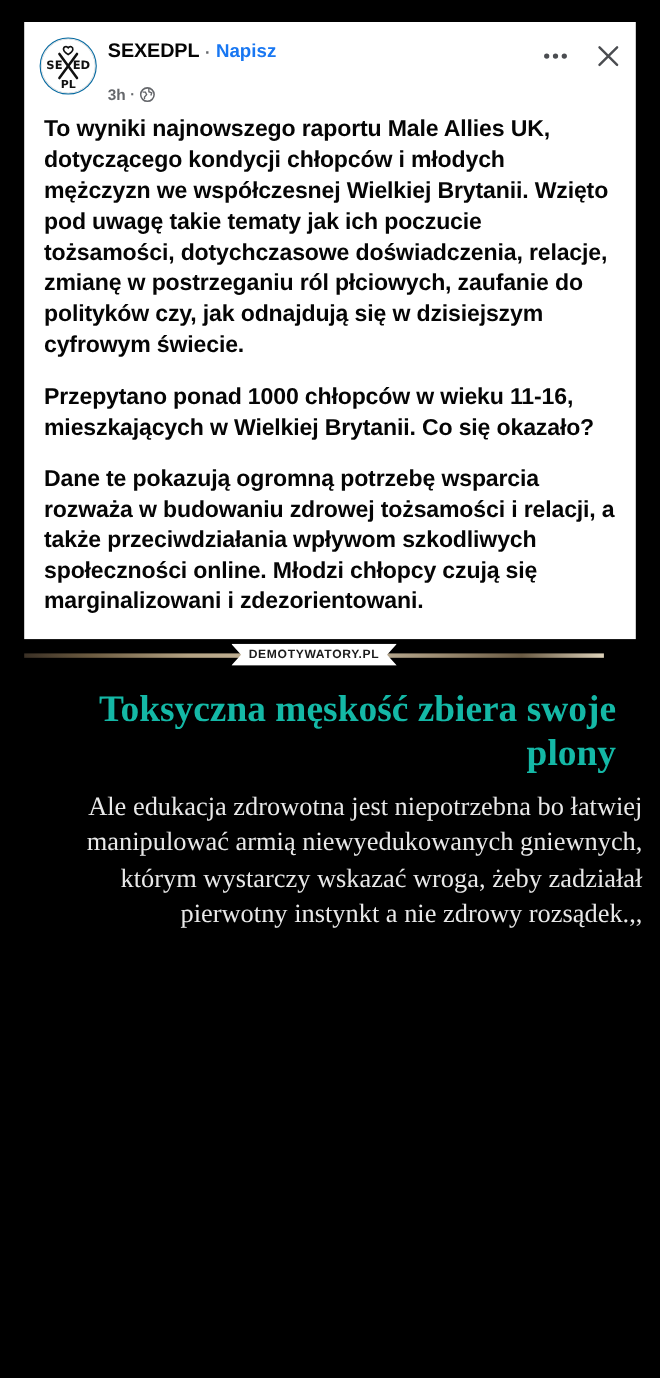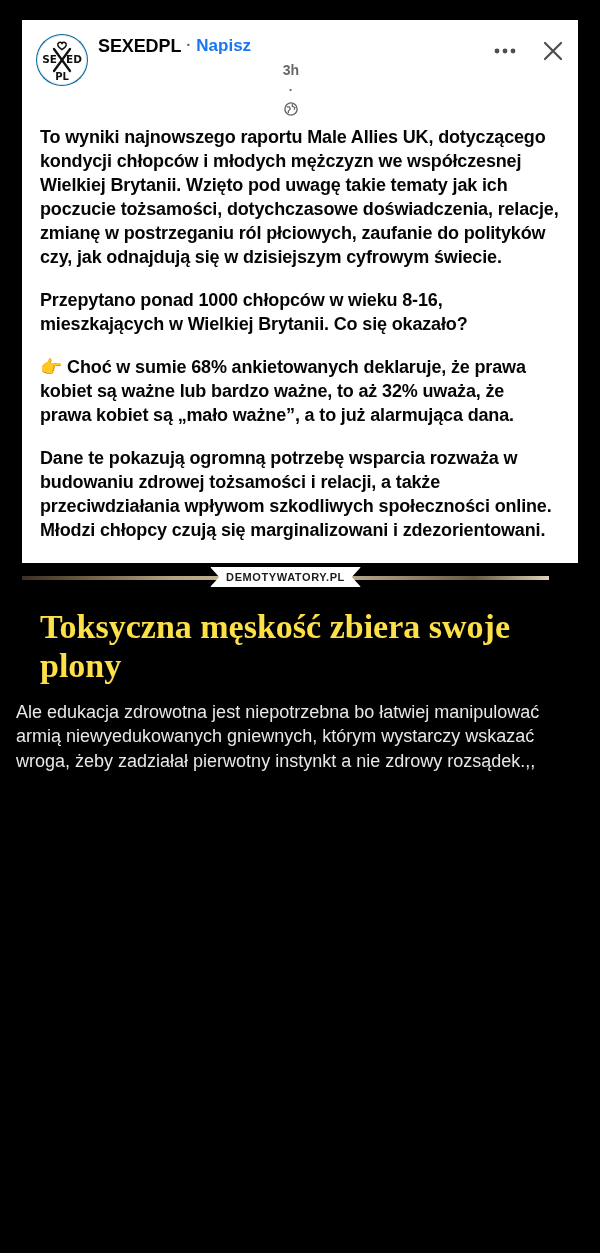--- a/index.html
+++ b/index.html
@@ -60,21 +60,21 @@
   }
   .avatar svg { display: block; width: 52px; height: 52px; }
 
   .header-text {
     flex: 1 1 auto;
     min-width: 0;
     padding-top: 2px;
   }
   .name-row {
     display: flex;
-    align-items: flex-start;
+    align-items: flex-end;
     gap: 5px;
     line-height: 1.2;
     white-space: nowrap;
   }
   .page-name {
     font-size: 18px;
     font-weight: bold;
     color: #050505;
     letter-spacing: -0.1px;
   }
@@ -85,23 +85,22 @@
   }
   .follow-link {
     font-size: 17px;
     font-weight: bold;
     color: #1877f2;
   }
   .meta-row {
     display: flex;
     align-items: center;
     gap: 4px;
-    margin-top: 4px;
+    margin-top: 20px;
     line-height: 1.2;
-    flex-direction: column;
   }
   .meta-time {
     font-size: 14px;
     color: #65676b;
     font-weight: bold;
   }
   .meta-dot {
     font-size: 13px;
     color: #65676b;
     font-weight: bold;
@@ -119,21 +118,21 @@
   .more-icon { display: inline-flex; }
   .more-icon svg { width: 22px; height: 6px; display: block; }
   .close-icon { display: inline-flex; }
   .close-icon svg { width: 22px; height: 22px; display: block; }
 
   
   .post-body {
     padding: 2px 4px 0 4px;
   }
   .para {
-    font-size: 18px;
+    font-size: 21px;
     line-height: 1.33;
     font-weight: bold;
     color: #050505;
     margin: 0 1px 19px 0;
     letter-spacing: -0.15px;
   }
   .para:last-child { margin-bottom: 4px; }
   .emoji {
     font-family: "DejaVu Sans", sans-serif;
     font-weight: normal;
@@ -174,36 +173,36 @@
     font-weight: bold;
     letter-spacing: 0.6px;
     font-family: "Liberation Sans", sans-serif;
     padding: 3px 16px 3px 16px;
     line-height: 14px;
     clip-path: polygon(0% 0%, 100% 0%, 94% 50%, 100% 100%, 0% 100%, 6% 50%);
   }
 
   
   .demot-title {
-    color: #fde047;
+    color: #14b8a6;
     font-family: "Liberation Serif", serif;
     font-size: 34px;
     font-weight: bold;
-    text-align: left;
+    text-align: right;
     line-height: 1.16;
     padding: 18px 40px 0 40px;
     box-sizing: border-box;
     letter-spacing: 0px;
   }
 
   .demot-caption {
     color: #e8e8e8;
-    font-family: Liberation Sans, sans-serif;
-    font-size: 18px;
-    text-align: left;
+    font-family: Liberation Serif, serif;
+    font-size: 24px;
+    text-align: right;
     line-height: 1.35;
     padding: 14px 16px 0 16px;
     box-sizing: border-box;
   }
 </style>
 </head>
 <body>
 
 <div class="demot-frame">
 
@@ -254,22 +253,21 @@
           <span class="close-icon">
             <svg viewBox="0 0 22 22" xmlns="http://www.w3.org/2000/svg">
               <path d="M3 3 L19 19 M19 3 L3 19" stroke="#4b4d51" stroke-width="2.2" stroke-linecap="round"></path>
             </svg>
           </span>
         </div>
       </div>
 
       <div class="post-body">
         <p class="para">To wyniki najnowszego raportu Male Allies UK, dotyczącego kondycji chłopców i młodych mężczyzn we współczesnej Wielkiej Brytanii. Wzięto pod uwagę takie tematy jak ich poczucie tożsamości, dotychczasowe doświadczenia, relacje, zmianę w postrzeganiu ról płciowych, zaufanie do polityków czy, jak odnajdują się w dzisiejszym cyfrowym świecie.</p>
-        <p class="para">Przepytano ponad 1000 chłopców w wieku 8-16, mieszkających w Wielkiej Brytanii. Co się okazało?</p>
-        <p class="para"><span class="emoji">👉</span> Choć w sumie 68% ankietowanych deklaruje, że prawa kobiet są ważne lub bardzo ważne, to aż 32% uważa, że prawa kobiet są „mało ważne”, a to już alarmująca dana.</p>
+        <p class="para">Przepytano ponad 1000 chłopców w wieku 11-16, mieszkających w Wielkiej Brytanii. Co się okazało?</p>
         <p class="para">Dane te pokazują ogromną potrzebę wsparcia rozważa w budowaniu zdrowej tożsamości i relacji, a także przeciwdziałania wpływom szkodliwych społeczności online. Młodzi chłopcy czują się marginalizowani i zdezorientowani.</p>
       </div>
 
     </div>
   </div>
 
   <div class="watermark">
     <div class="wm-line-left"></div>
     <div class="wm-line-right"></div>
     <div class="wm-banner">DEMOTYWATORY.PL</div>

